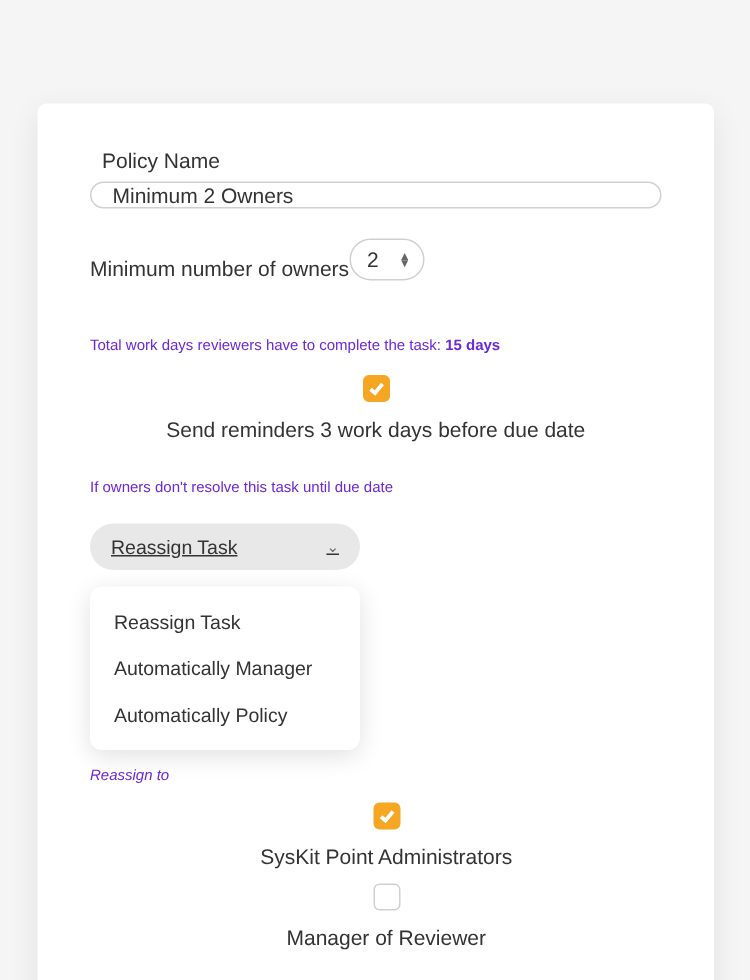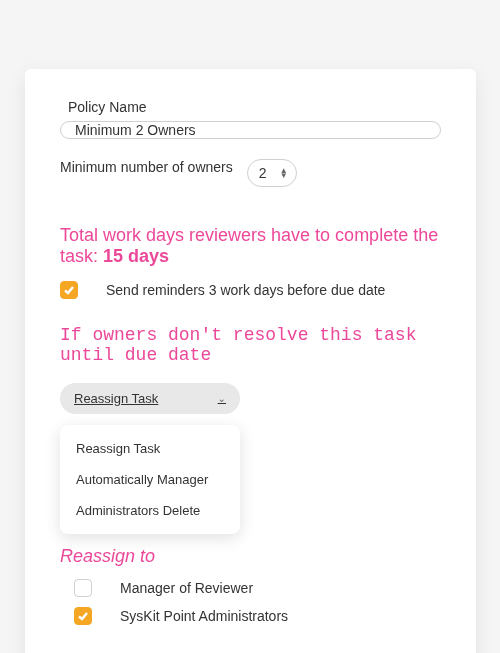--- a/index.html
+++ b/index.html
@@ -37,22 +37,21 @@
       padding: 0 14px;
       border: 1px solid #d0d0d0;
       border-radius: 20px;
       font-size: 14px;
       color: #333;
       outline: none;
       font-family: inherit;
     }
     .row {
       display: flex;
-      align-items: flex-start;
-      gap: 14px;
+      align-items: flex-end;
     }
     .row-owners {
       margin-top: 20px;
       margin-bottom: 38px;
     }
     .number-input {
       width: 50px;
       padding: 5px 8px;
       border: 1px solid #d0d0d0;
       border-radius: 16px;
@@ -69,32 +68,33 @@
       display: flex;
       flex-direction: column;
       line-height: 5px;
     }
     .stepper span {
       font-size: 8px;
       color: #666;
       cursor: pointer;
     }
     .text-line {
-      font-size: 18px;
-      color: #ec4899;
+      font-size: 10px;
+      color: #6d28d9;
       margin-bottom: 14px;
     }
     .bold {
       font-weight: 600;
     }
     .checkbox-row {
       display: flex;
       align-items: center;
-      gap: 28px;
+      gap: 10px;
       margin-bottom: 10px;
+      flex-direction: column;
     }
     .checkbox {
       width: 18px;
       height: 18px;
       border: 1.5px solid #d0d0d0;
       border-radius: 4px;
       display: flex;
       align-items: center;
       justify-content: center;
       cursor: pointer;
@@ -115,21 +115,20 @@
       stroke-width: 2.5;
       fill: none;
     }
     .checkbox-label {
       font-size: 14px;
       color: #333;
     }
     .section-gap {
       margin-top: 26px;
       margin-bottom: 18px;
-      font-family: Liberation Mono, monospace;
     }
     .dropdown {
       position: relative;
       width: 180px;
       text-decoration: underline;
     }
     .dropdown-trigger {
       background: #e8e8e8;
       border: none;
       border-radius: 16px;
@@ -210,41 +209,41 @@
   <div class="text-line section-gap">If owners don't resolve this task until due date</div>
 
   <div class="dropdown">
     <button class="dropdown-trigger">
       <span>Reassign Task</span>
       <span class="chevron">⌄</span>
     </button>
     <div class="dropdown-menu">
       <div class="dropdown-item">Reassign Task</div>
       <div class="dropdown-item">Automatically Manager</div>
-      <div class="dropdown-item">Administrators Delete</div>
+      <div class="dropdown-item">Automatically Policy</div>
     </div>
   </div>
 
   <div class="reassign-section">
     <div class="text-line reassign-label">Reassign to</div>
     <div class="indent">
-
-      <div class="checkbox-row">
-        <div class="checkbox">
-          
-        </div>
-        <span class="checkbox-label">Manager of Reviewer</span>
-      </div>
 
       <div class="checkbox-row">
         <div class="checkbox checked">
           <svg viewBox="0 0 12 12">
               <polyline points="2,6.5 5,9 10,3"></polyline>
             </svg>
         </div>
         <span class="checkbox-label">SysKit Point Administrators</span>
       </div>
 
+      <div class="checkbox-row">
+        <div class="checkbox">
+          
+        </div>
+        <span class="checkbox-label">Manager of Reviewer</span>
+      </div>
+
 
     </div>
   </div>
 
 </div>
 
 </body></html>

